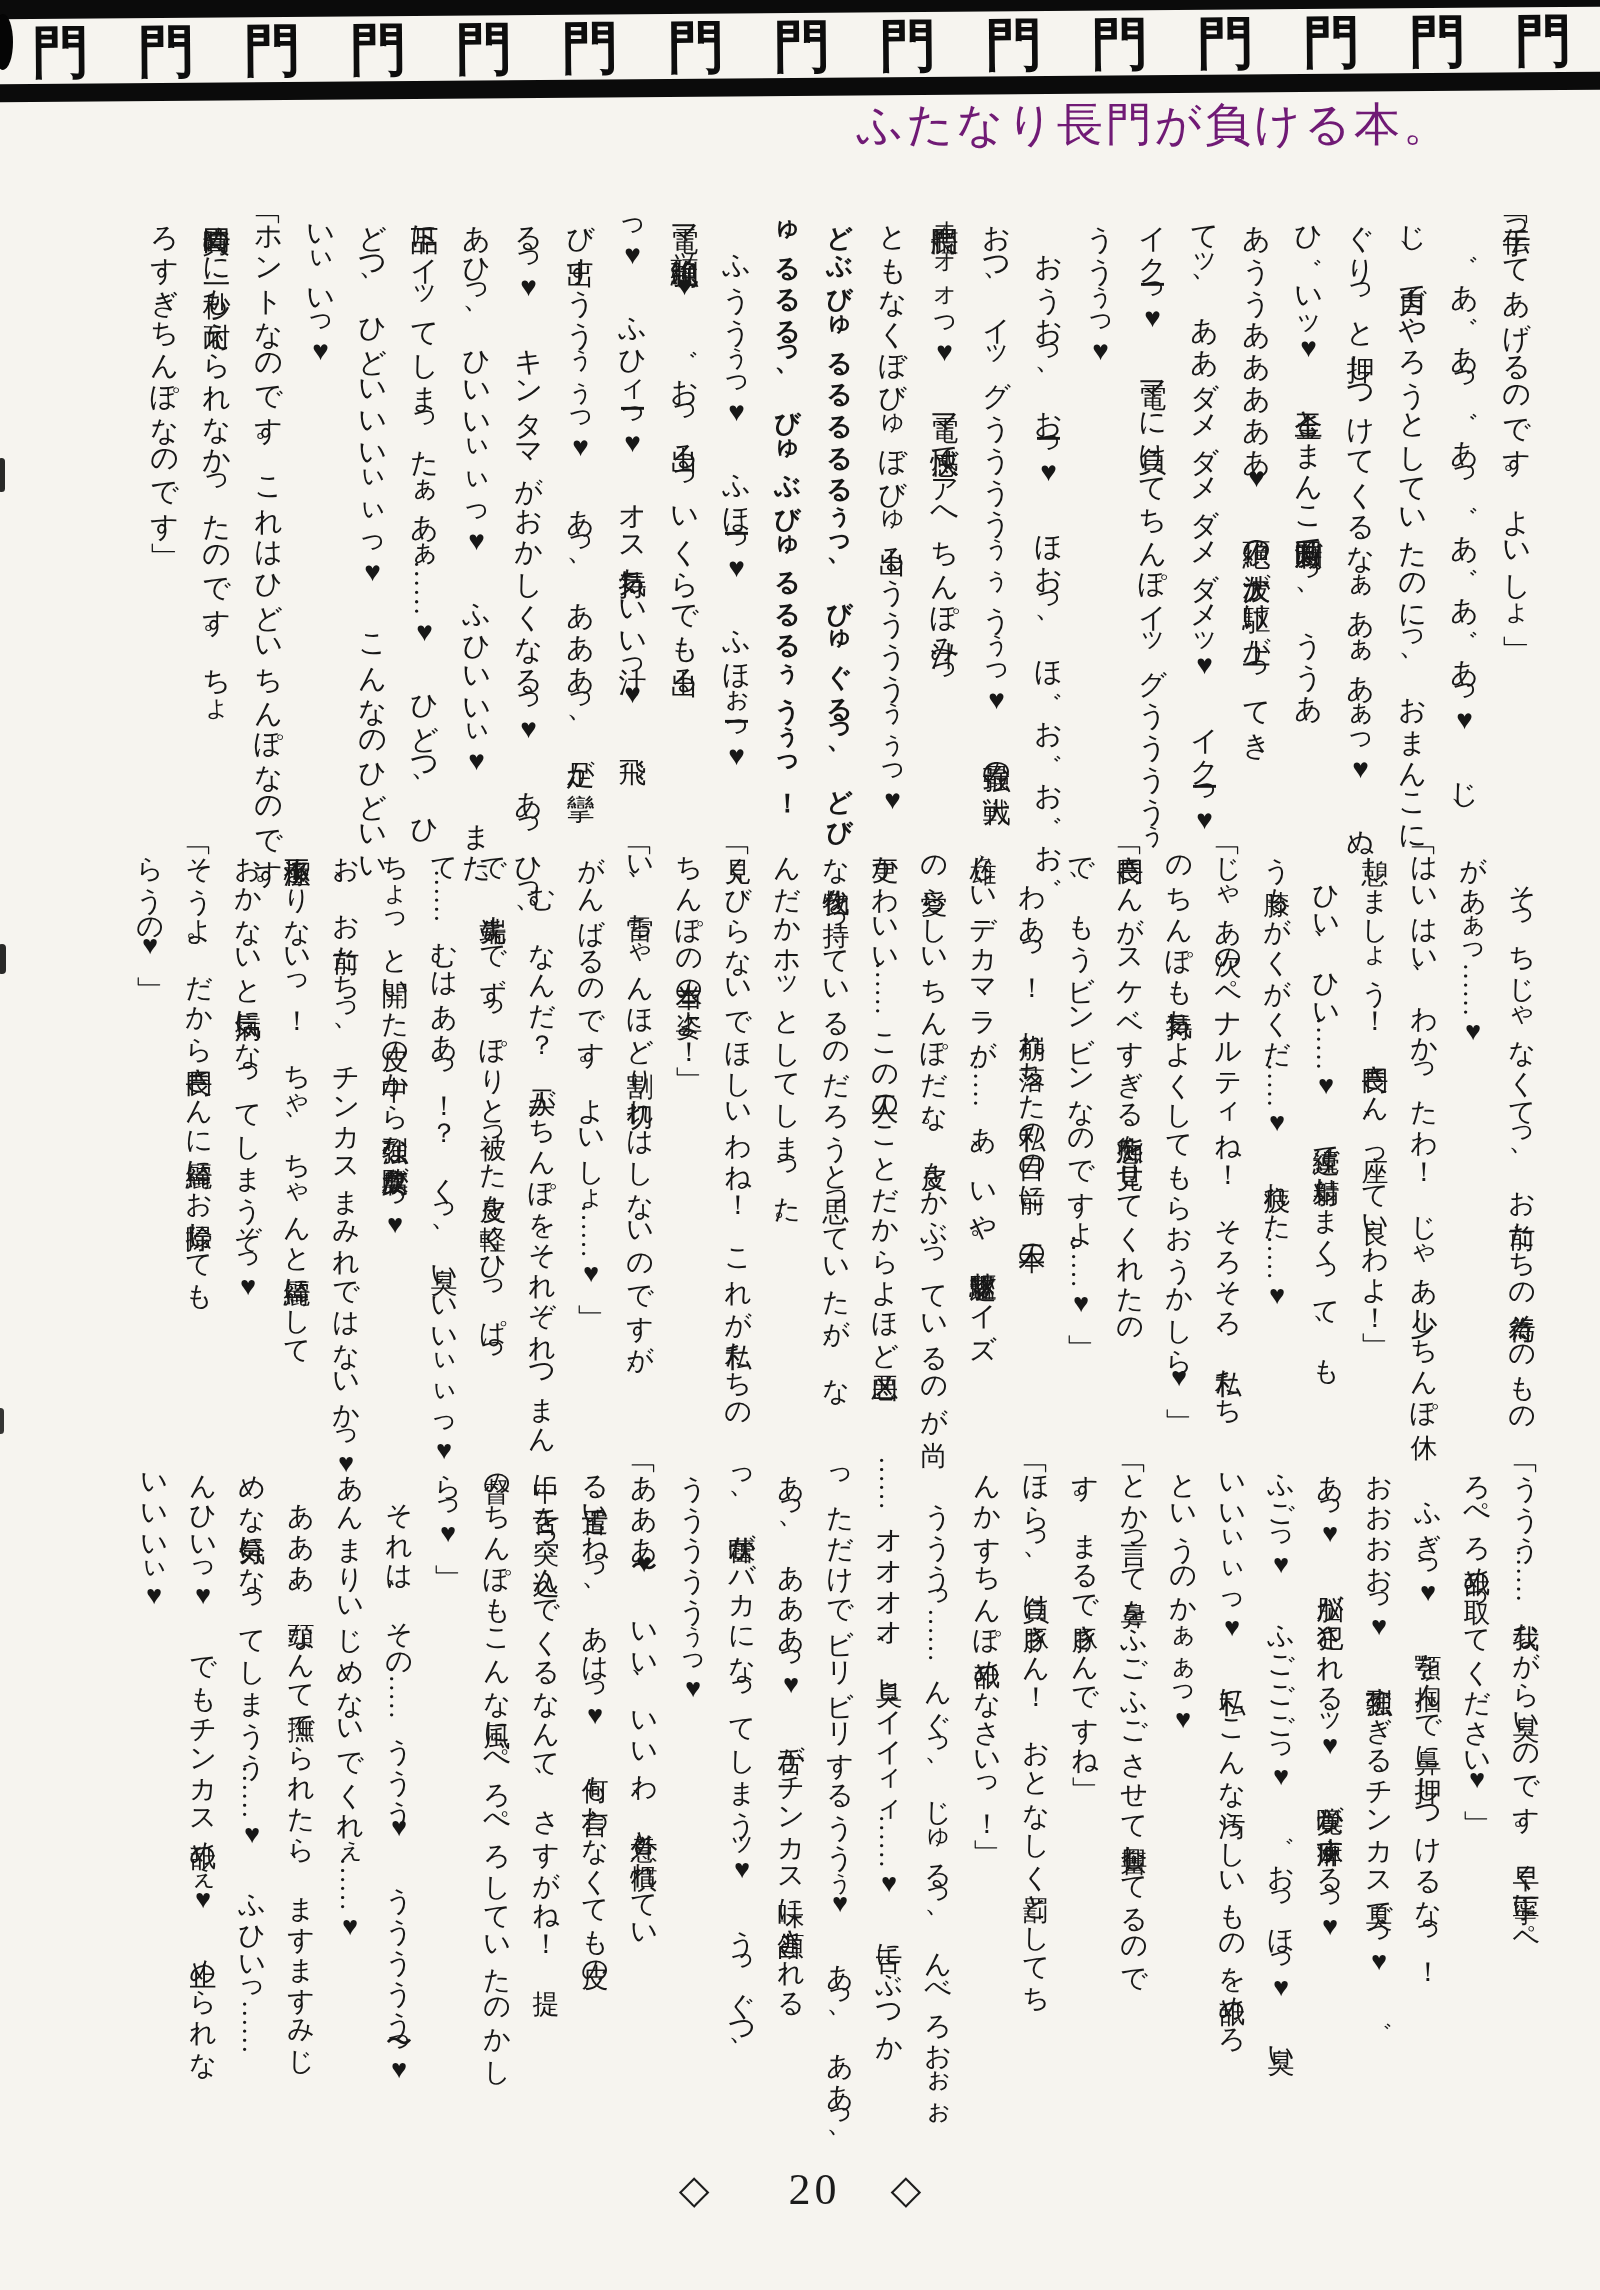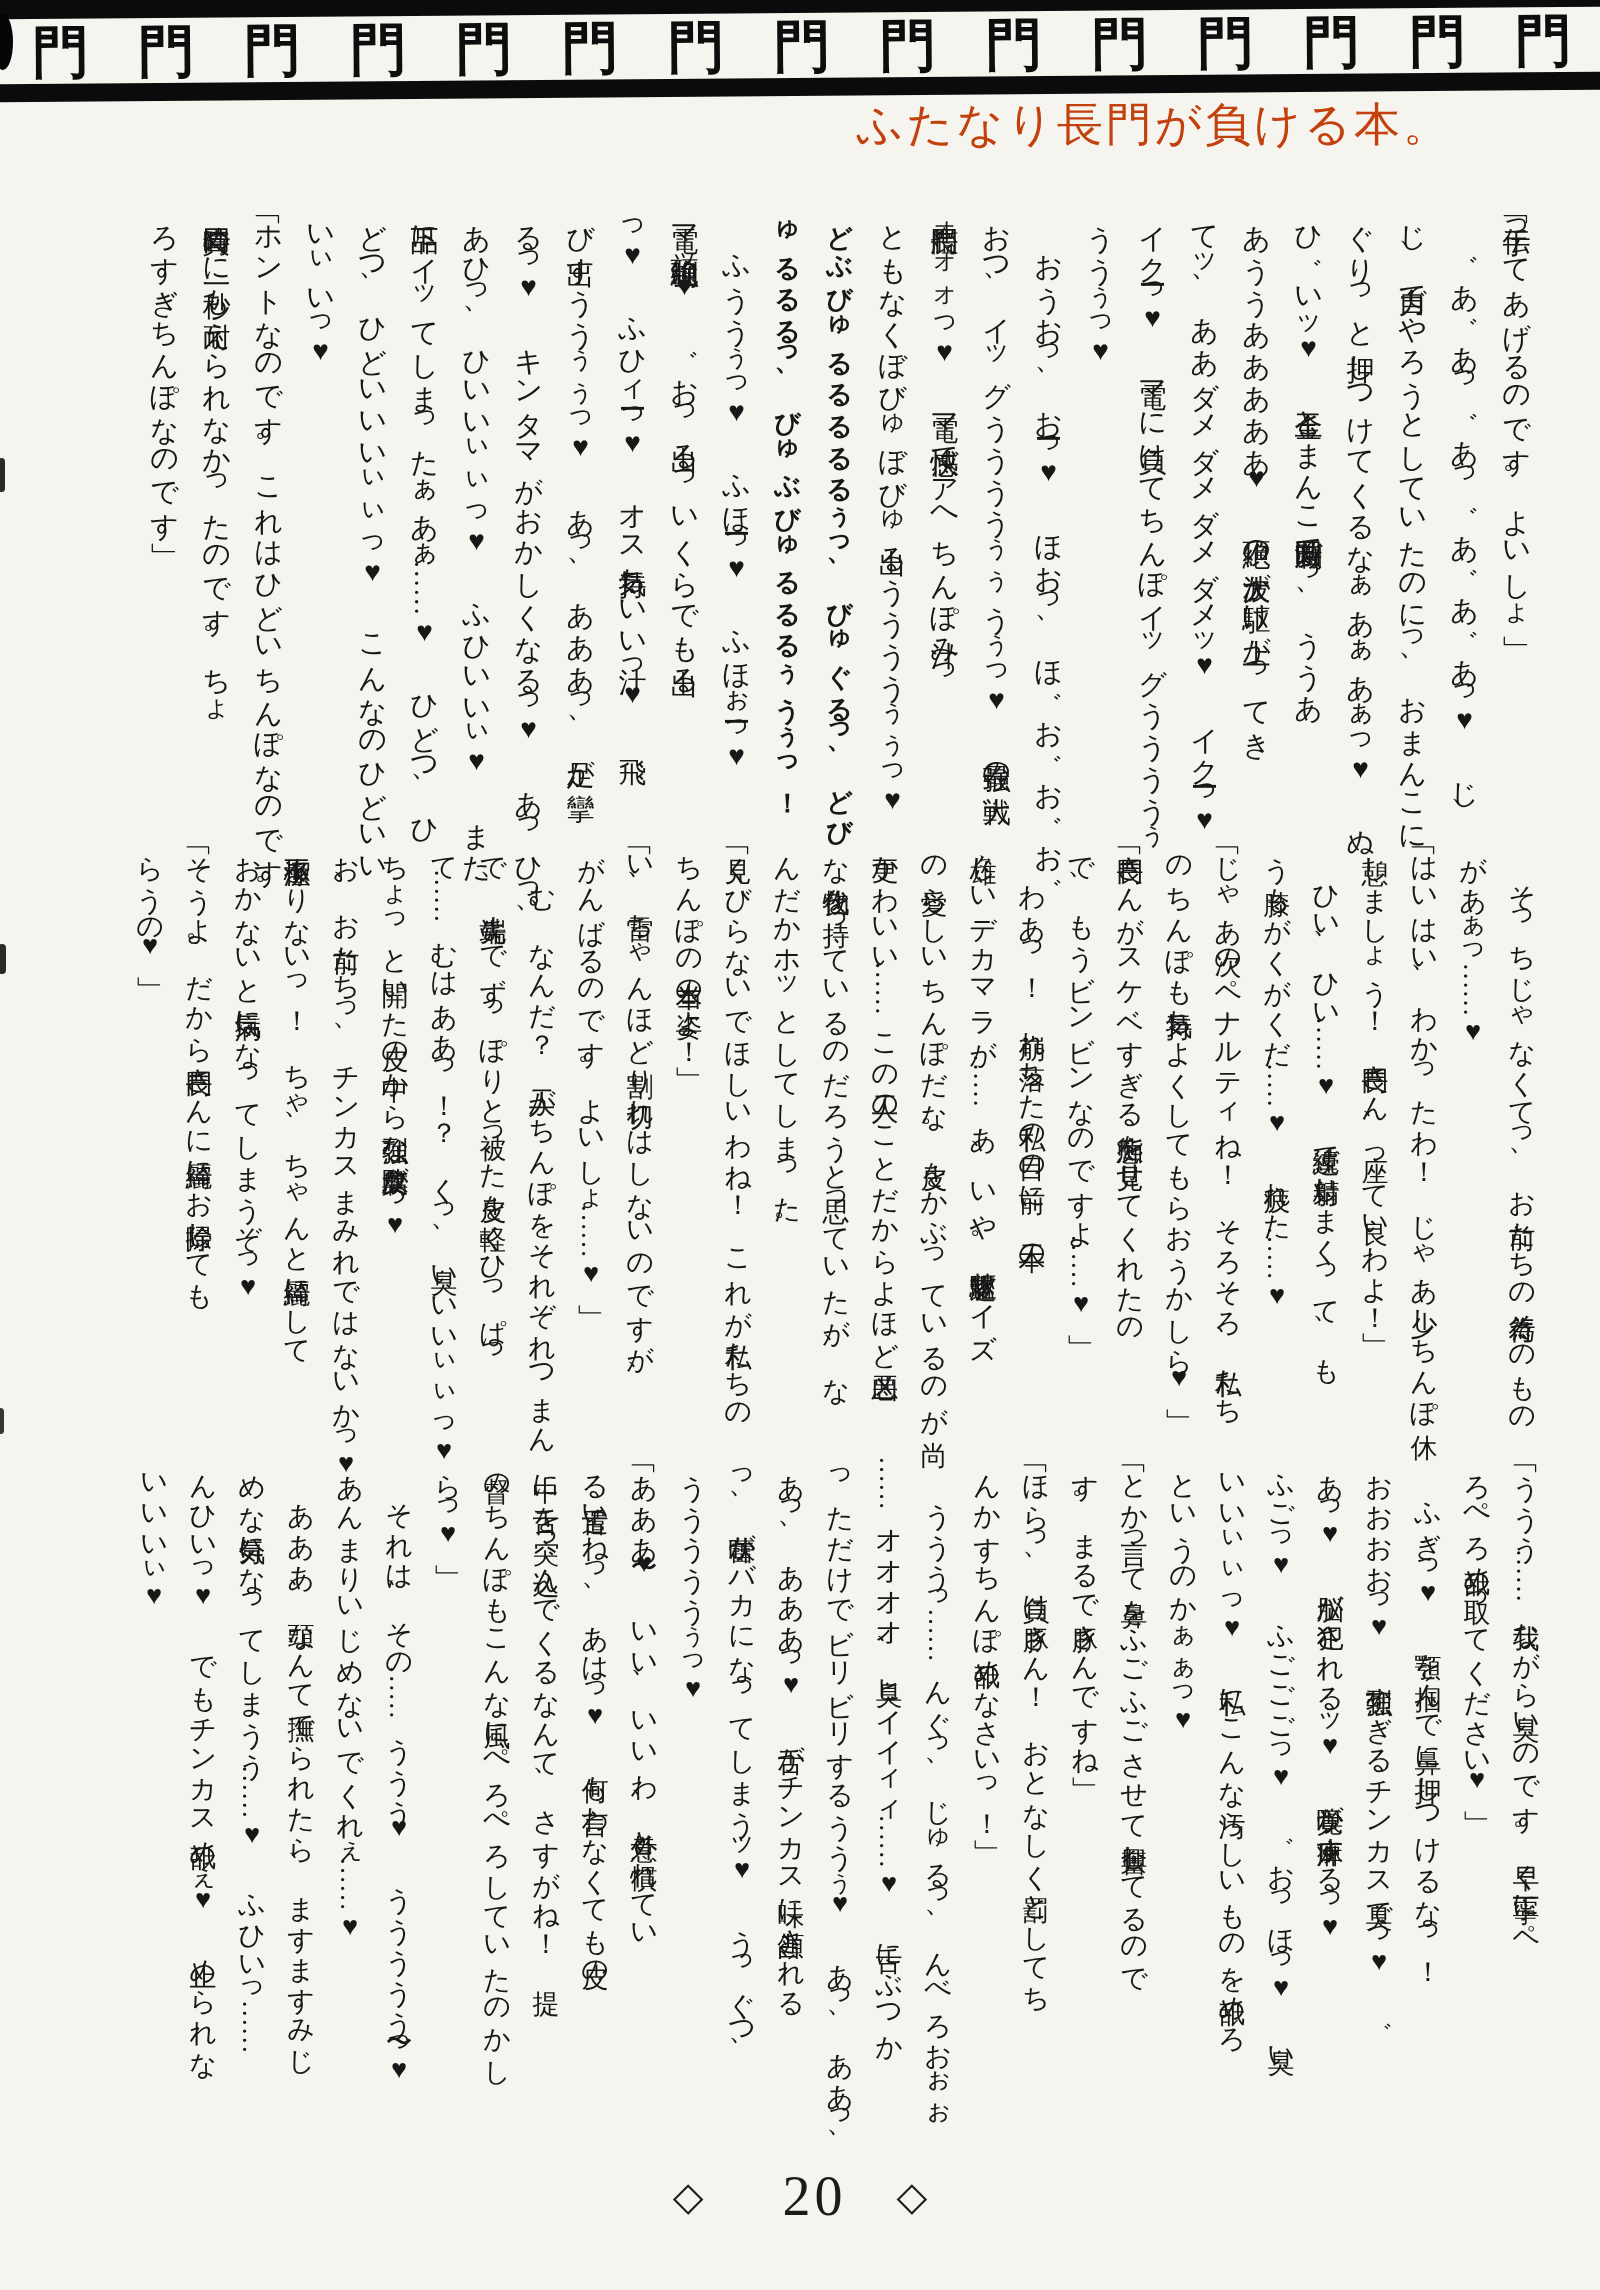--- a/index.html
+++ b/index.html
@@ -23,21 +23,21 @@
   }
   .kanji-glyph{
     font-family:"Liberation Sans","DejaVu Sans",sans-serif;
     font-weight:700;font-size:57px;line-height:1;color:#0d0d0d;
   }
 
   
   .title{
     position:absolute;top:94px;right:148px;
     font-size:46px;font-weight:500;letter-spacing:3px;
-    white-space:nowrap;color:#c2410c;
+    white-space:nowrap;color:#701a75;
   }
 
   
   .band{
     position:absolute;
     writing-mode:vertical-rl;
     text-orientation:mixed;
     font-size:28px;
     color:#171717;
   }
@@ -51,21 +51,21 @@
     font-family:"DejaVu Sans","Liberation Sans",sans-serif;
     font-weight:700;font-size:26px;letter-spacing:2px;
   }
 
   
   .footer{
     position:absolute;top:2164px;left:0;right:0;
     display:flex;justify-content:center;align-items:center;gap:50px;
   }
   .footer .diamond{font-size:40px;color:#1b1b1b;}
-  .footer .num{font-size:56px;letter-spacing:4px;color:#1b1b1b;margin-left:29px;}
+  .footer .num{font-size:44px;letter-spacing:4px;color:#1b1b1b;margin-left:29px;}
 
   
   .artifact{position:absolute;background:#050505;}
   .punch-hole{left:-7px;top:14px;width:20px;height:56px;border-radius:50%;}
   .speck-a{left:-2px;top:458px;width:7px;height:34px;border-radius:4px;opacity:.85;}
   .speck-b{left:-2px;top:944px;width:8px;height:30px;border-radius:4px;opacity:.85;}
   .speck-c{left:-3px;top:1408px;width:7px;height:26px;border-radius:4px;opacity:.8;}
 </style>
 </head>
 <body>

